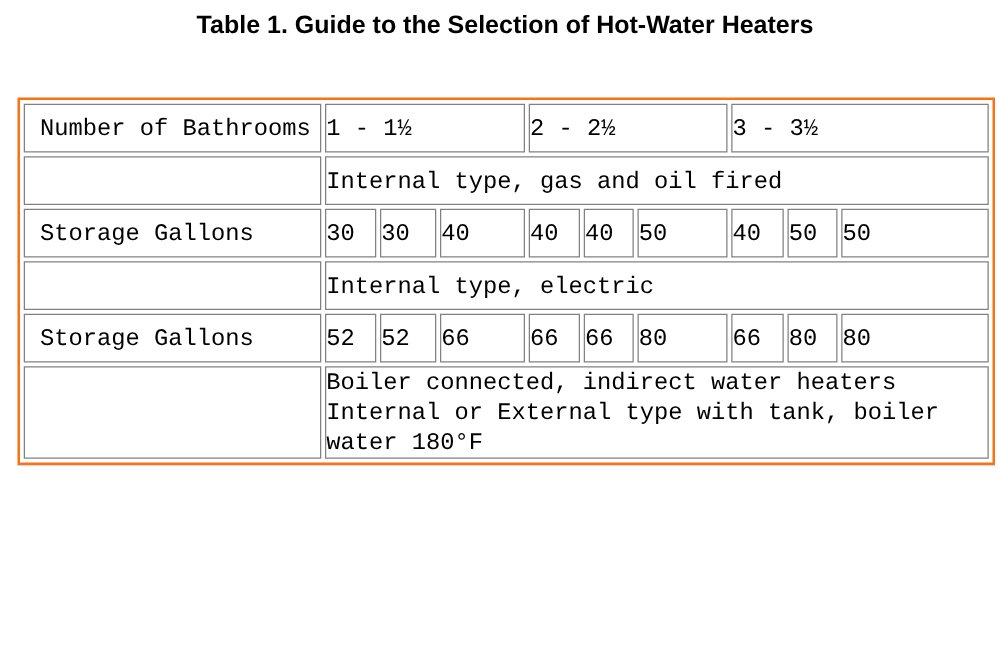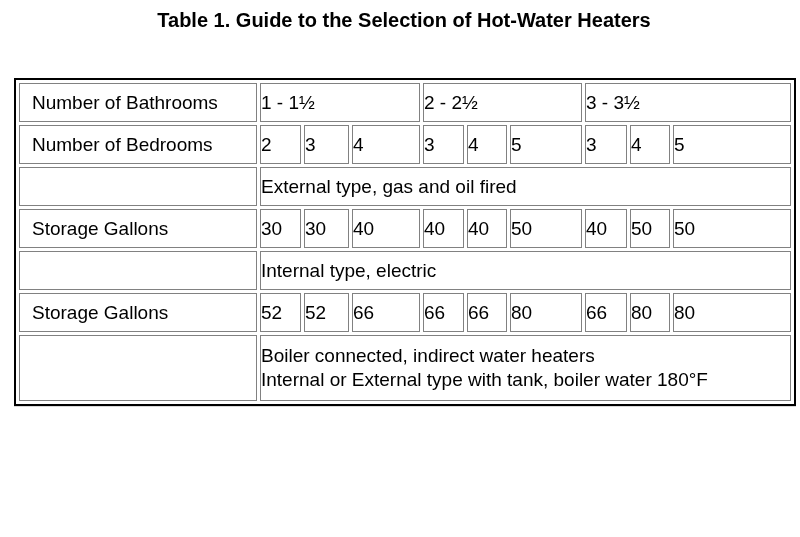--- a/index.html
+++ b/index.html
@@ -26,23 +26,24 @@
     line-height: 21px;
   }
   table.heater-table {
     position: absolute;
     top: 78px;
     left: 14px;
     width: 775px;
     table-layout: fixed;
     border-collapse: separate;
     border-spacing: 3px;
-    border: 2px solid #000000;
+    border: 2px solid #f97316;
     background: #ffffff;
     box-shadow: 0 1px 0 #d9d9d9;
+    font-family: Liberation Mono, monospace;
   }
   table.heater-table td {
     box-sizing: border-box;
     border: 1px solid #818181;
     background: #ffffff;
     font-size: 19px;
     line-height: 22px;
     vertical-align: middle;
     height: 39px;
     padding: 0;
@@ -81,34 +82,22 @@
       <col style="width:118px">
   </colgroup>
   <tbody>
       <tr>
     <td class="label">Number of Bathrooms</td>
     <td colspan="3">1 - 1½</td>
     <td colspan="3">2 - 2½</td>
     <td colspan="3">3 - 3½</td>
   </tr>
   <tr>
-    <td class="label">Number of Bedrooms</td>
-    <td>2</td>
-    <td>3</td>
-    <td>4</td>
-    <td>3</td>
-    <td>4</td>
-    <td>5</td>
-    <td>3</td>
-    <td>4</td>
-    <td>5</td>
-  </tr>
-  <tr>
     <td class="label"></td>
-    <td colspan="9">External type, gas and oil fired</td>
+    <td colspan="9">Internal type, gas and oil fired</td>
   </tr>
   <tr>
     <td class="label">Storage Gallons</td>
     <td>30</td>
     <td>30</td>
     <td>40</td>
     <td>40</td>
     <td>40</td>
     <td>50</td>
     <td>40</td>

